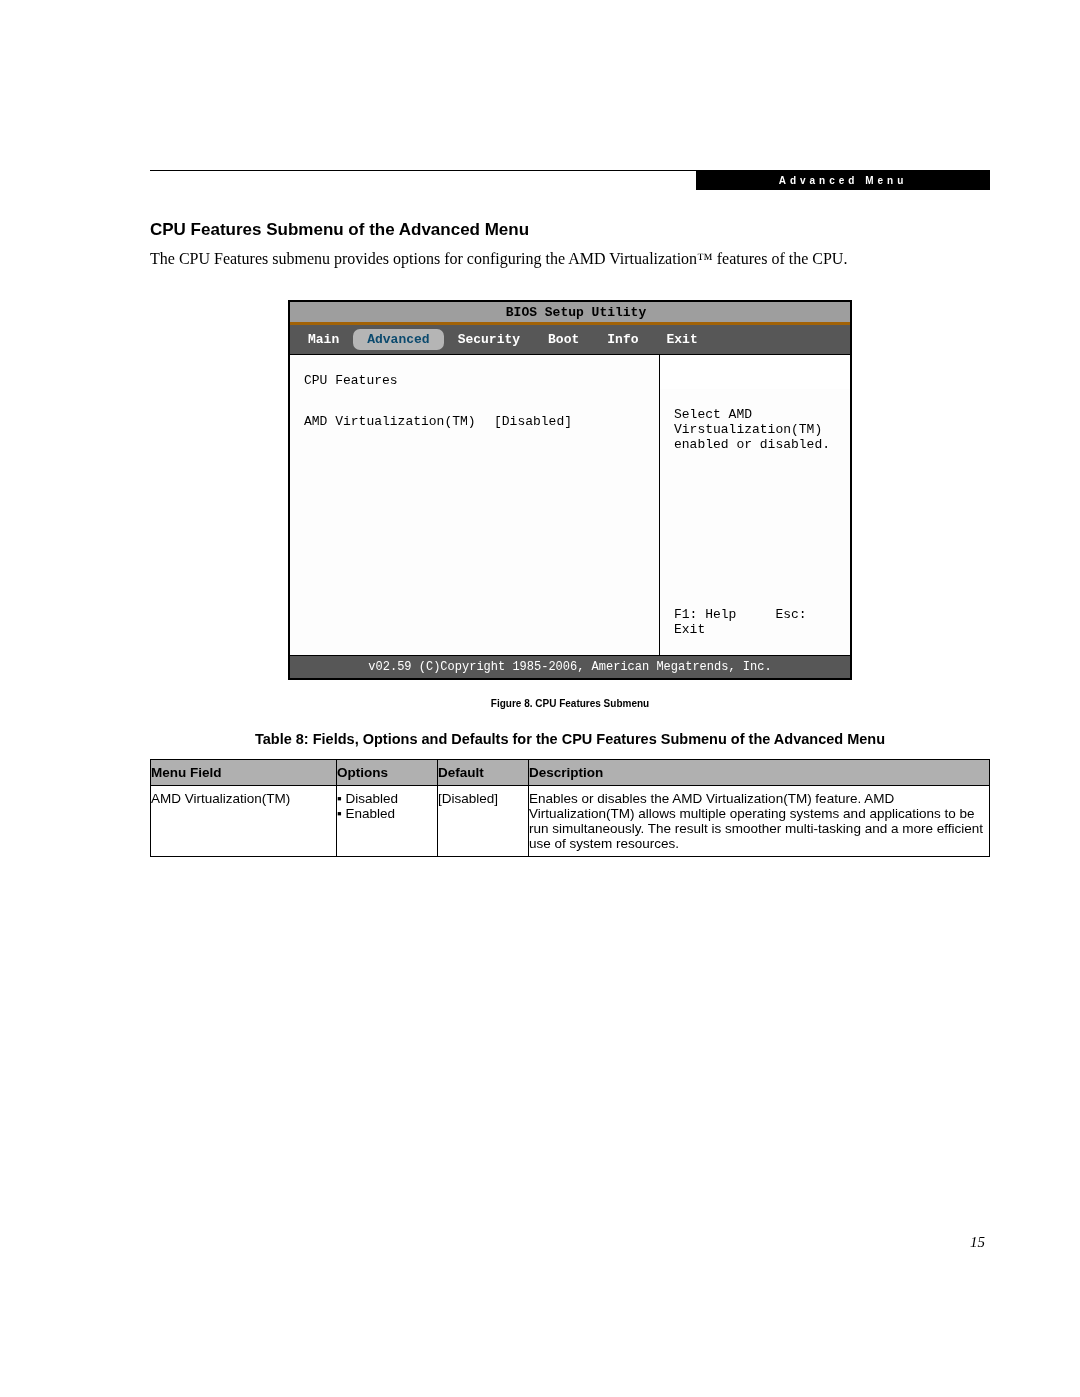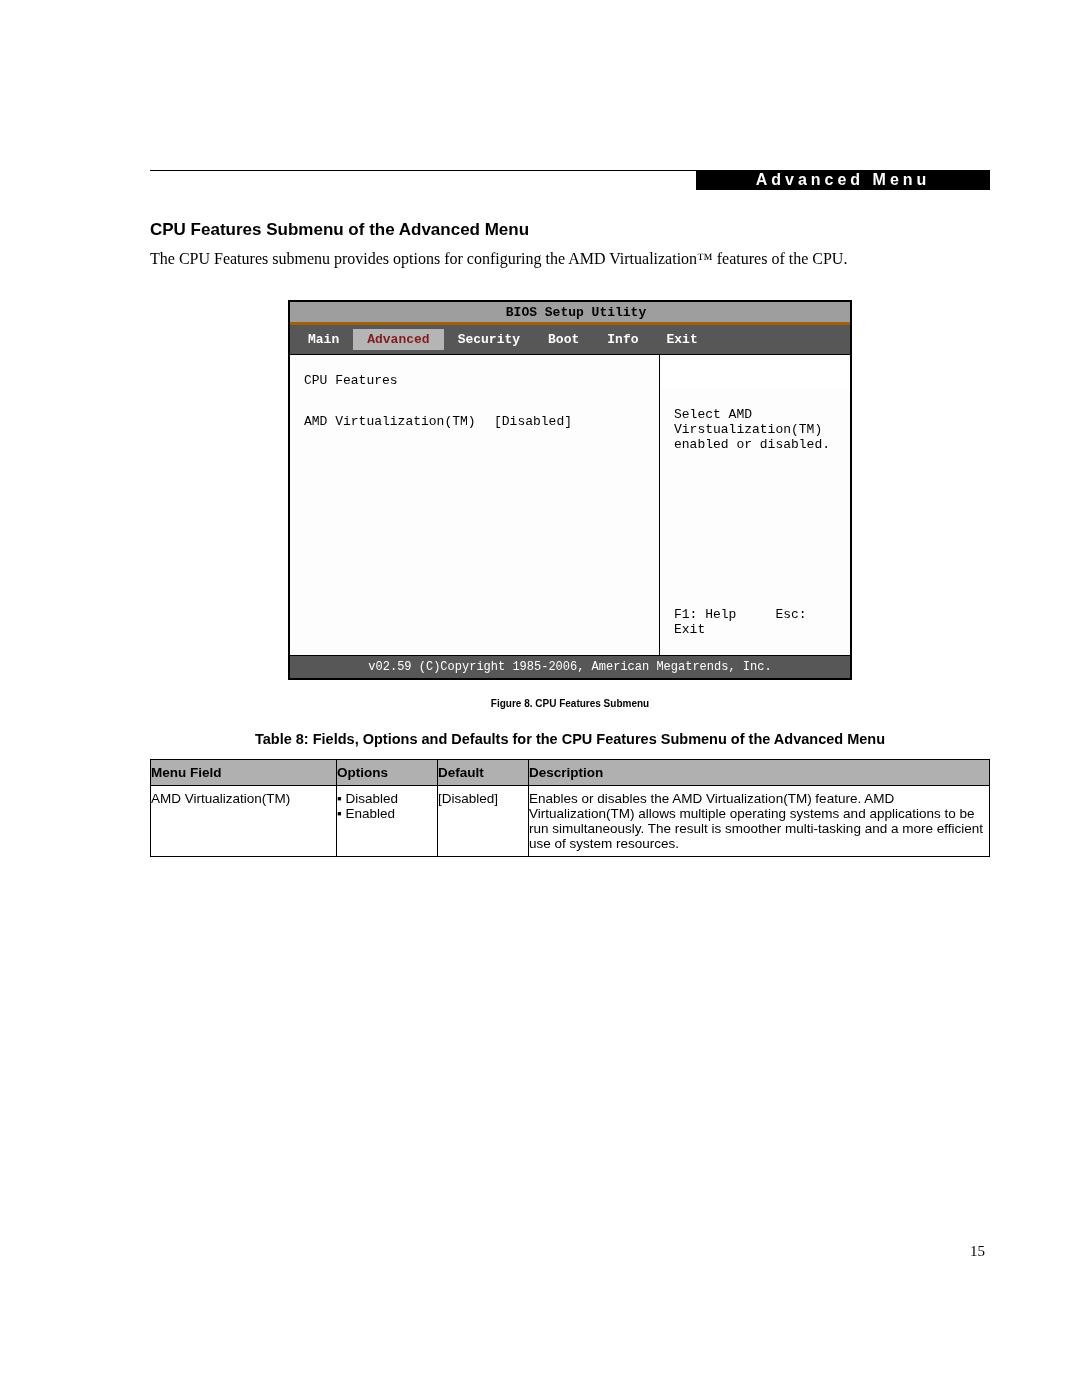--- a/index.html
+++ b/index.html
@@ -25,21 +25,21 @@
   .header-black {
     position: absolute;
     top: 170px;
     right: 90px;
     height: 20px;
     width: 294px;
     background: #000;
     color: #fff;
     font-family: Arial, Helvetica, sans-serif;
     font-weight: bold;
-    font-size: 16px;
+    font-size: 10px;
     letter-spacing: 4px;
     display: flex;
     align-items: center;
     justify-content: center;
   }
   .section-title {
     font-family: Arial, Helvetica, sans-serif;
     font-weight: bold;
     font-size: 17px;
     margin-top: 50px;
@@ -71,21 +71,22 @@
     color: #fff;
     display: flex;
     padding: 4px;
     border-bottom: 1px solid #000;
     font-weight: bold;
     font-size: 13px;
   }
   .bios-tab { padding: 3px 14px; }
   .bios-tab.active {
     background: #b5b5b5;
-    color:#7f1d1d;
+    color:#0c4a6e;
+    border-radius:7px;
   }
   .bios-body {
     display: flex;
     height: 300px;
   }
   .bios-left {
     flex: 1;
     border-right: 1px solid #000;
     padding: 18px 14px;
     box-sizing: border-box;
@@ -143,22 +144,23 @@
   }
   table.doc-table th {
     background: #b0b0b0;
     font-weight: bold;
   }
   .opt-list { list-style: none; margin:0; padding:0; }
   .opt-list li::before { content: "\25AA\00A0"; }
 
   .pagenum {
     position: absolute;
-    bottom: 137px;
+    bottom: 146px;
     right: 95px;
+    font-style: italic;
     font-size: 15px;
   }
 </style>
 </head>
 <body>
 
 <div class="page">
   <div class="header-rule"></div>
   <div class="header-black">Advanced Menu</div>
 

